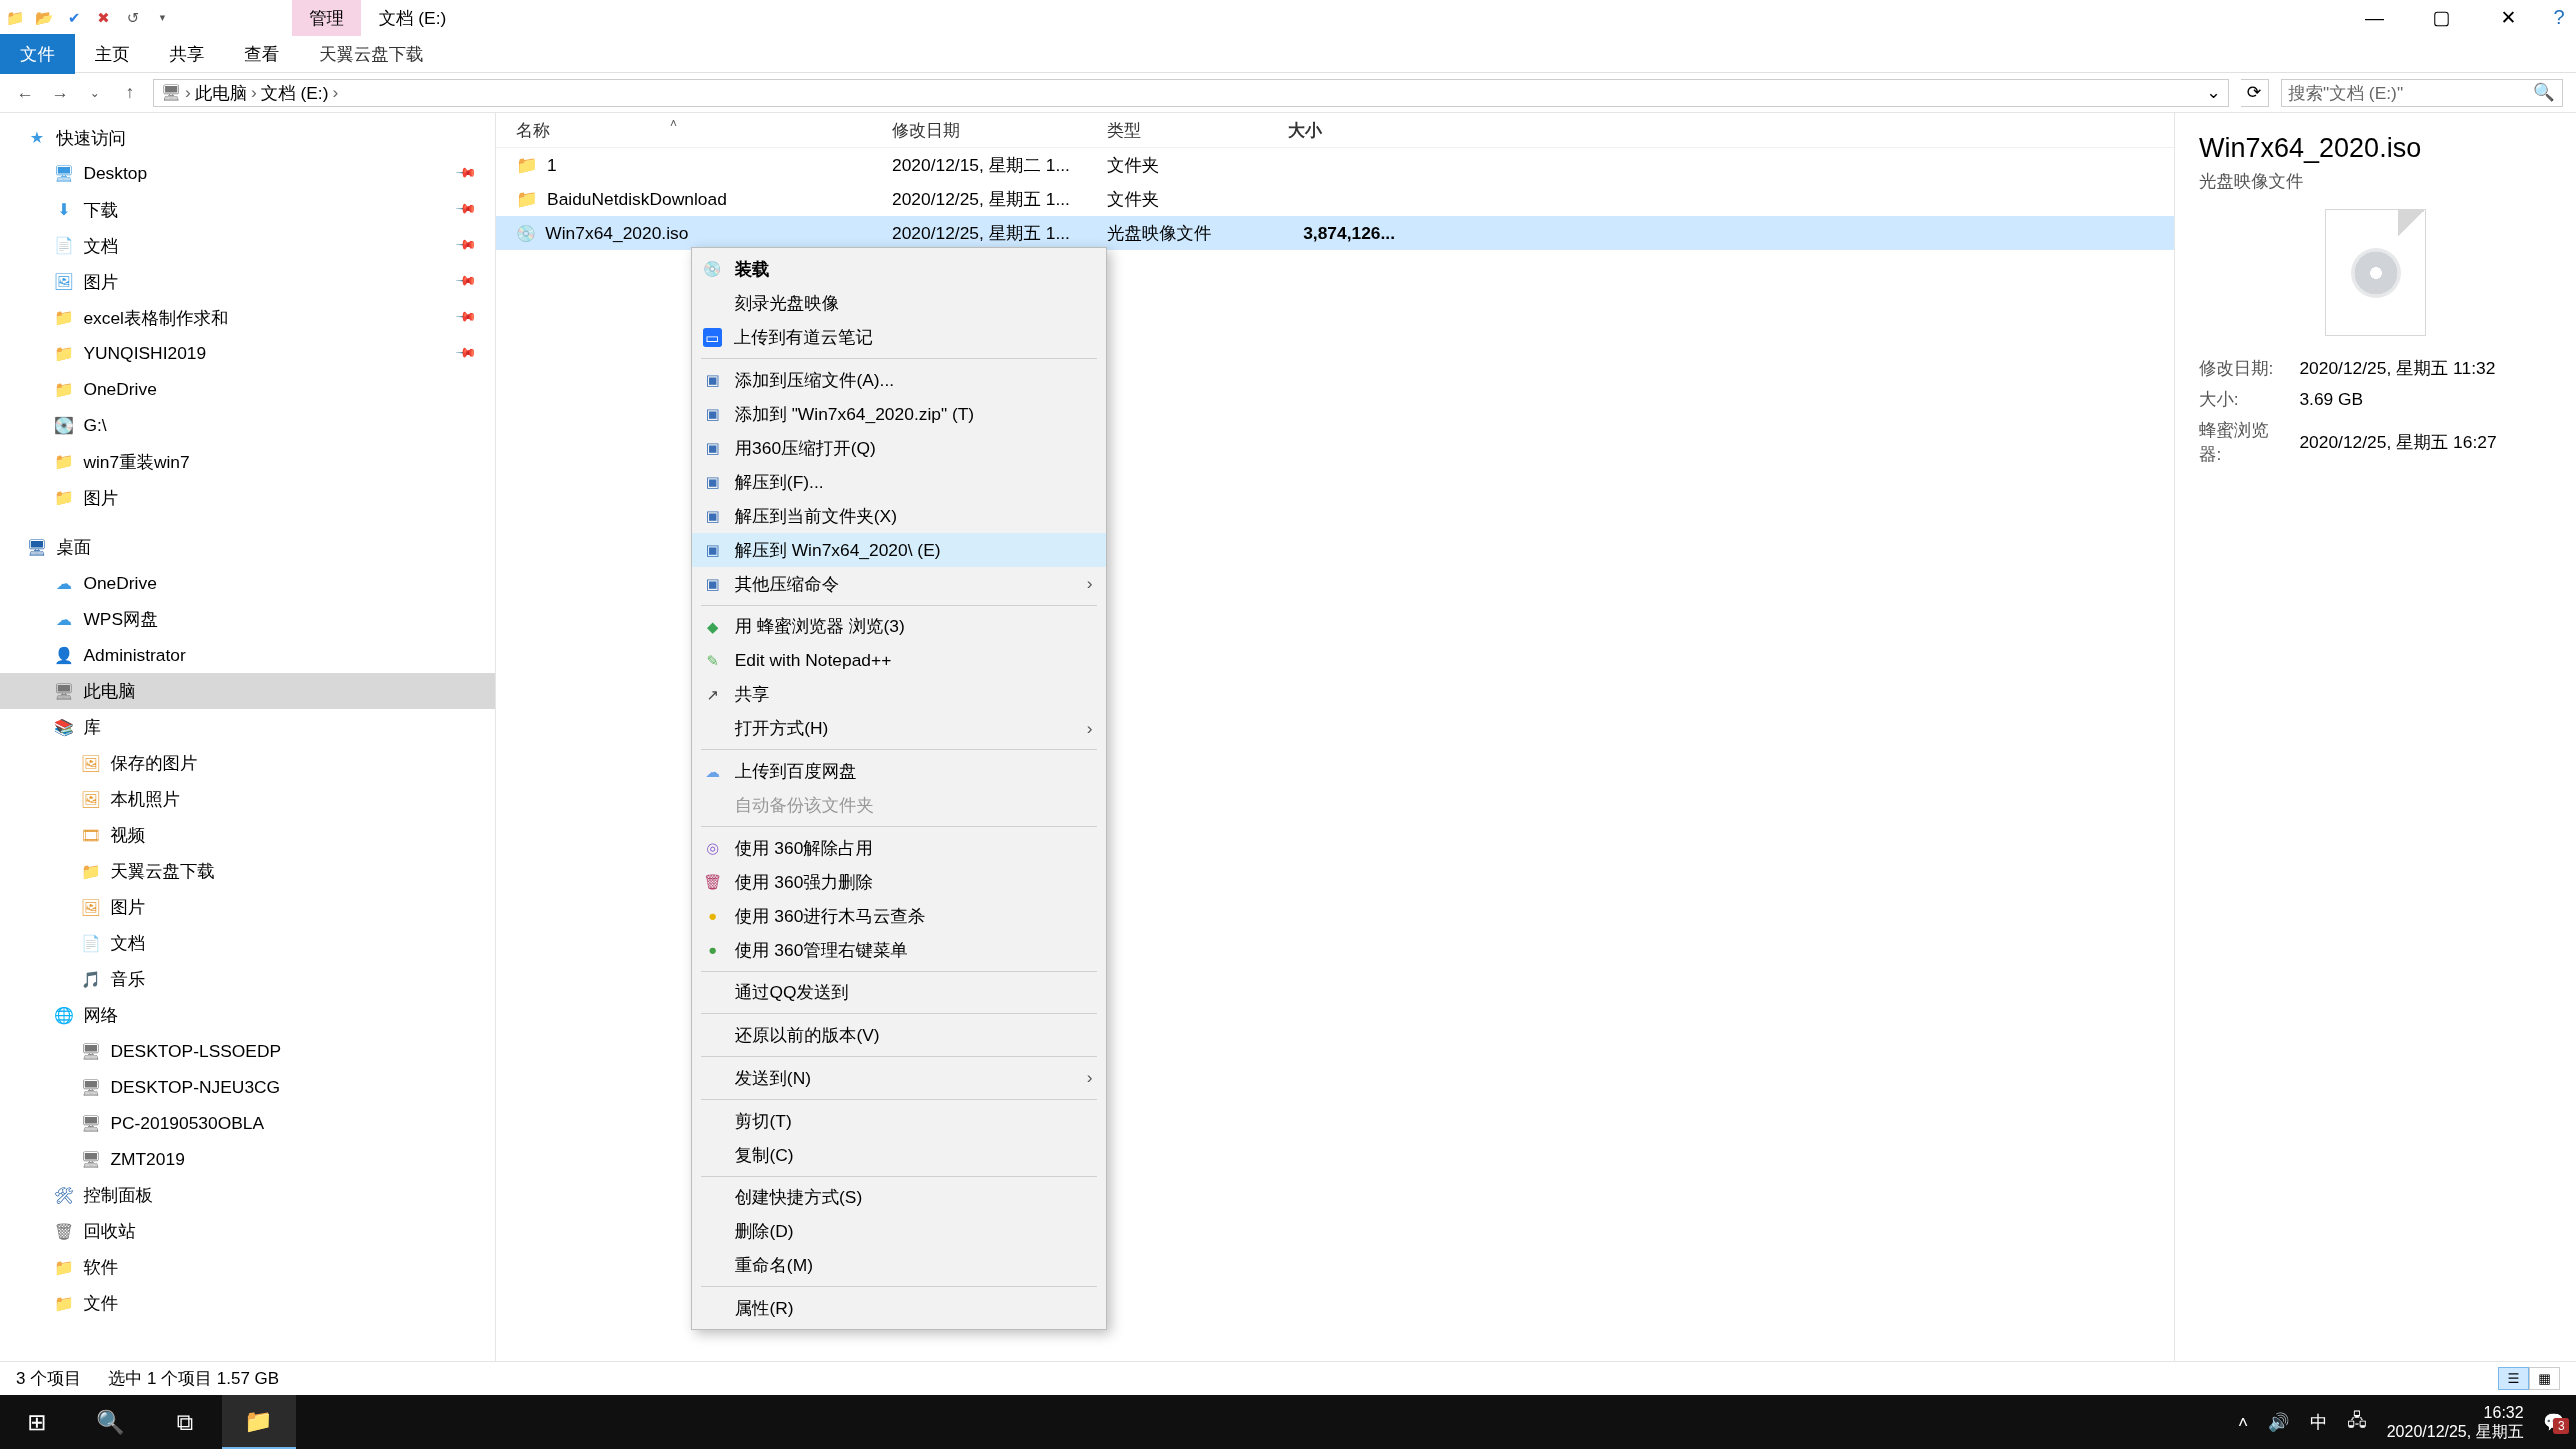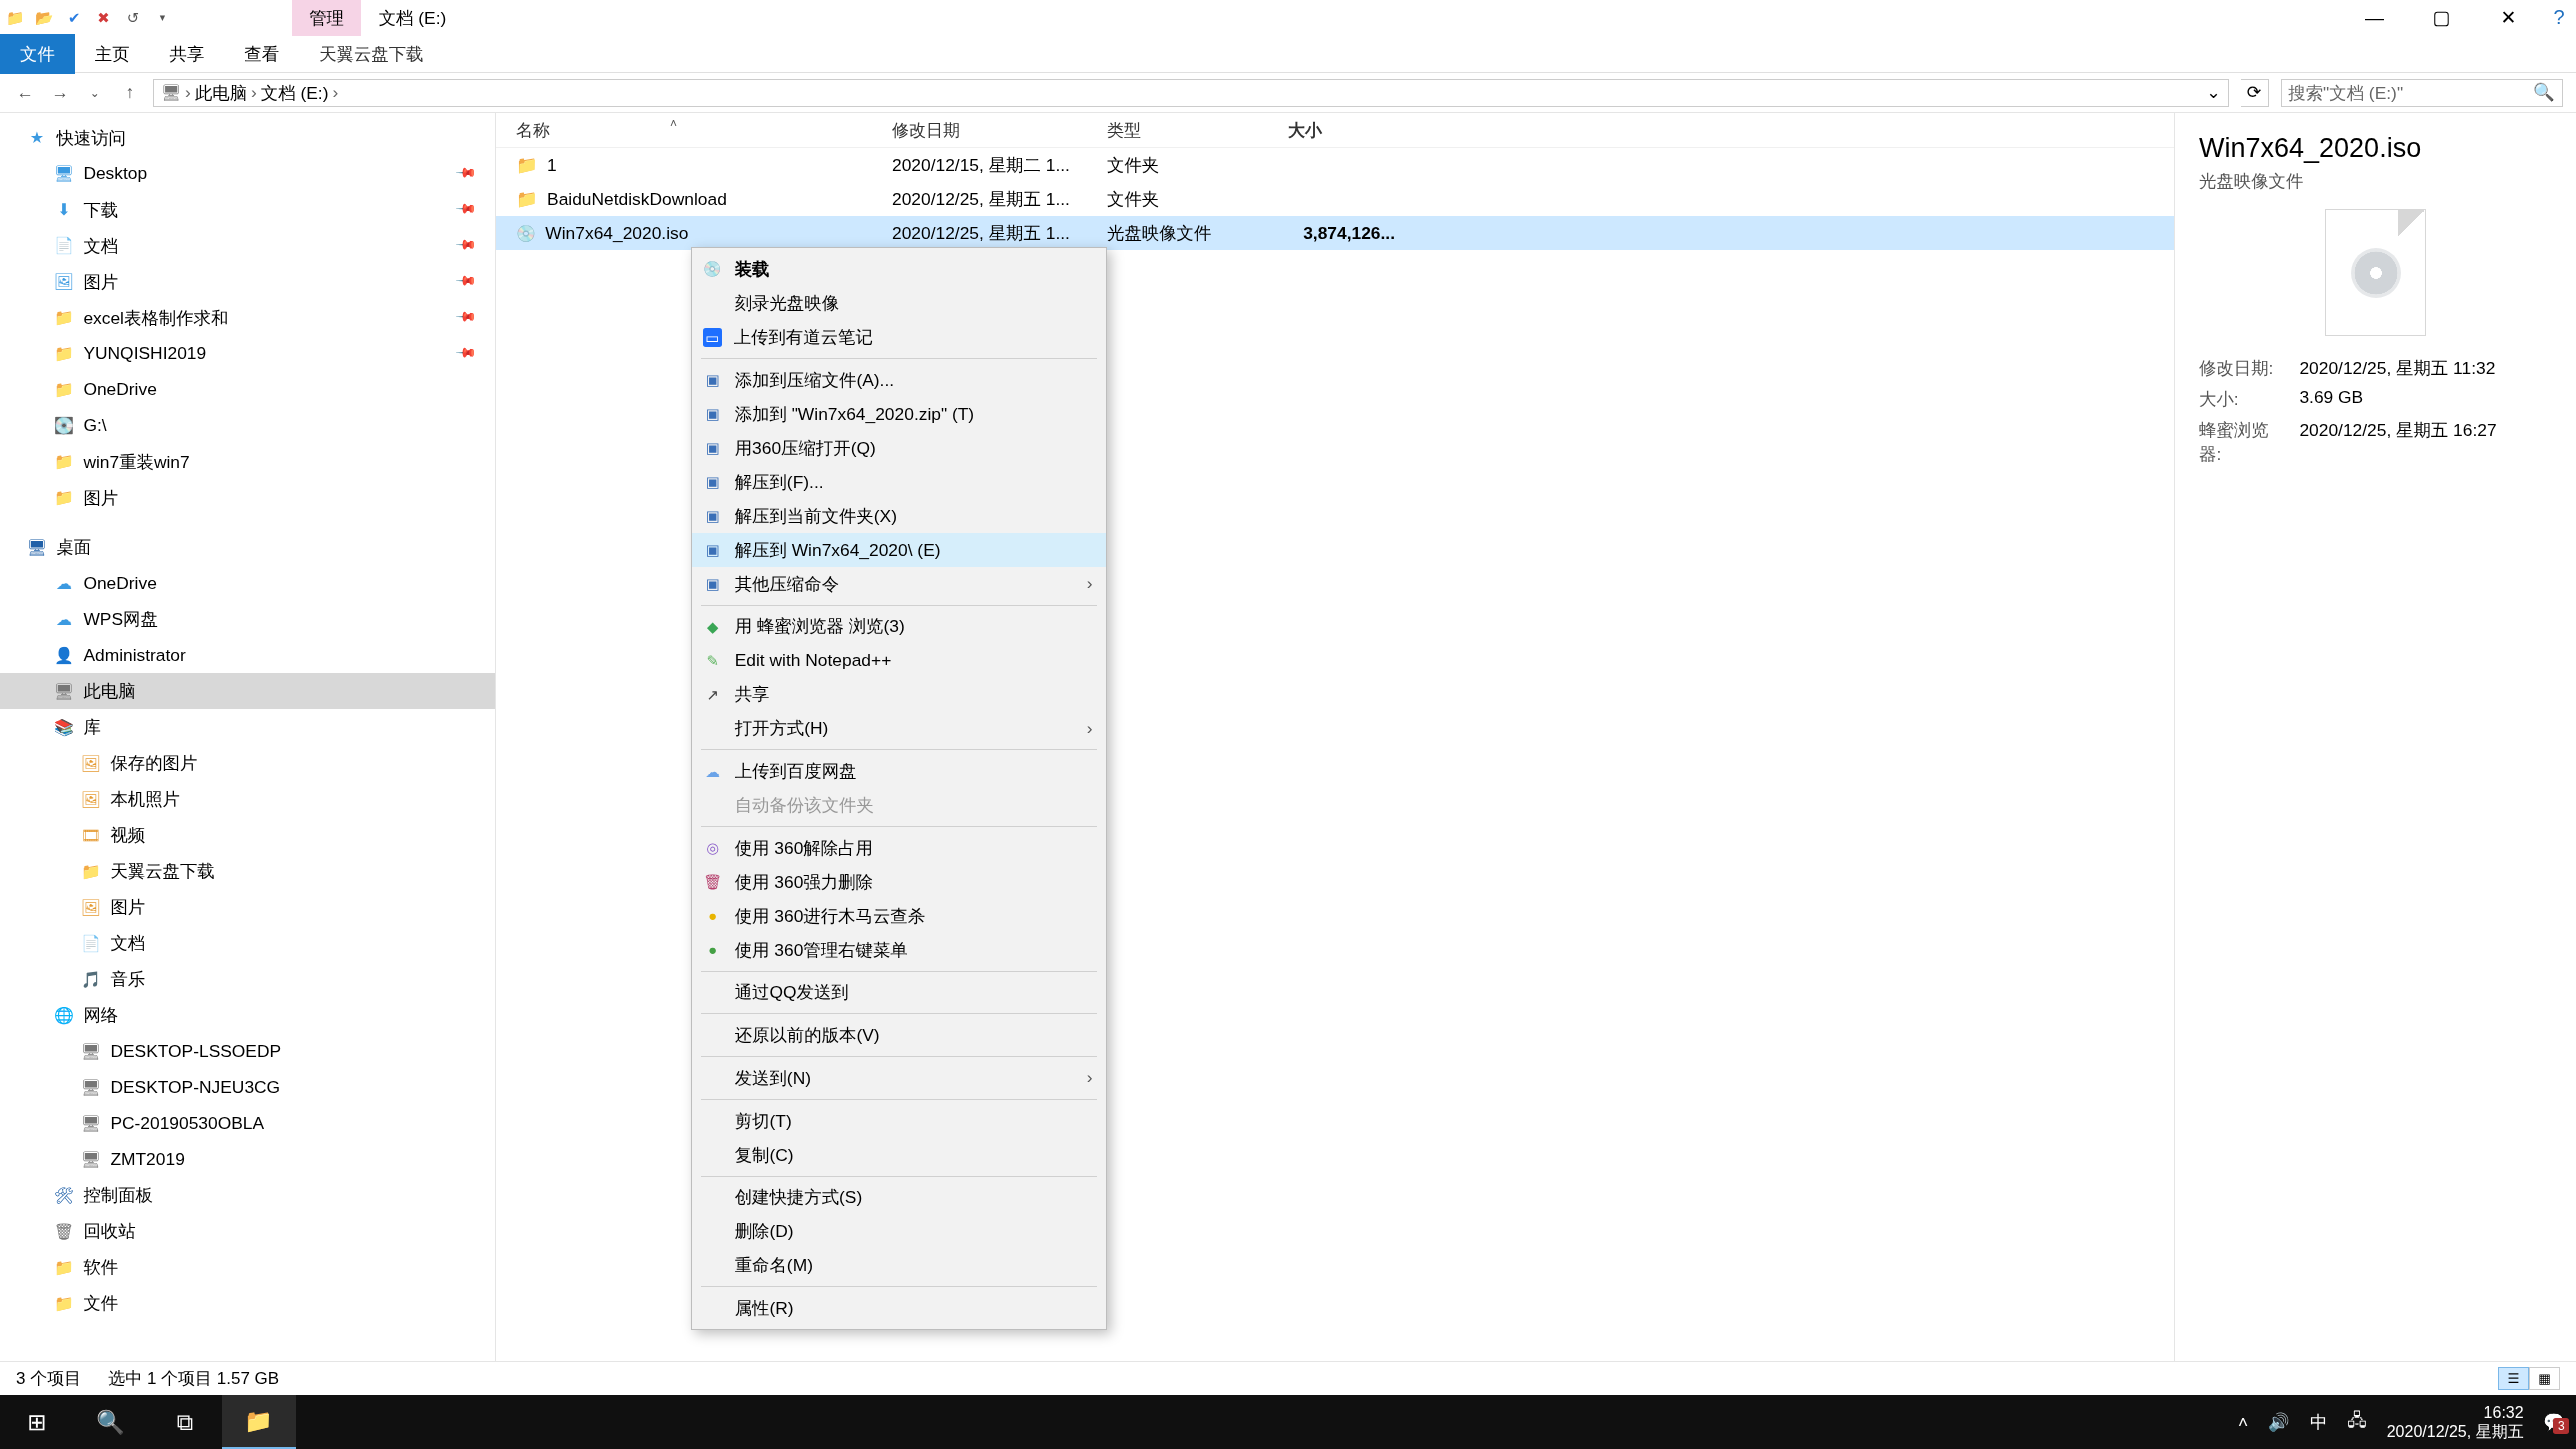--- a/index.html
+++ b/index.html
@@ -84,21 +84,21 @@
   .cicon.bee { color:#3aa655; }
   .cicon.npp { color:#5fb561; }
 
   
   .details { width: 402px; border-left: 0.7px solid #e5e5e5; padding: 20px 24px; font-size: 17.4px; }
   .details h2 { font-size: 27px; font-weight: 400; margin-bottom: 5.4px; }
   .details .subtype { color: #555; margin-bottom: 16px; }
   .details .thumb { width: 101px; height: 127px; border: 0.7px solid #d7d7d7; margin: 0 auto 20px; display:flex; align-items:center; justify-content:center; position:relative; }
   .details .thumb .disc { width:50px; height:50px; border-radius:50%; background: radial-gradient(circle,#fff 0 16%, #d0d4d8 17% 60%, #e6e8ea 61% 100%); }
   .details .thumb .fold { position:absolute; top:0; right:0; width:27px; height:27px; background:linear-gradient(135deg,#d7d7d7 0 50%, #fff 50%);}
-  .kv { display: flex; gap: 13.4px; margin-bottom: 6.7px; }
+  .kv { display: flex; gap: 13.4px; margin-bottom: 6.7px; align-items: center; }
   .kv .k { width: 87px; color: #555; }
 
   
   .statusbar { height: 34px; border-top: 0.7px solid #e5e5e5; display: flex; align-items: center; font-size: 17px; padding: 0 16px; gap: 27px; }
   .statusbar .viewbtns { margin-left:auto; display:flex; gap:0; }
   .viewbtns span { width:31px; height:23px; border:0.7px solid #ccc; display:inline-flex; align-items:center; justify-content:center; font-size:13.4px; }
   .viewbtns span.active { background:#cde8ff; border-color:#7ab7e8; }
 
   
   .taskbar { position: absolute; left:0; right:0; bottom:0; height:54px; background:#101010; color:#fff; display:flex; align-items:center; font-size:17.4px; }

